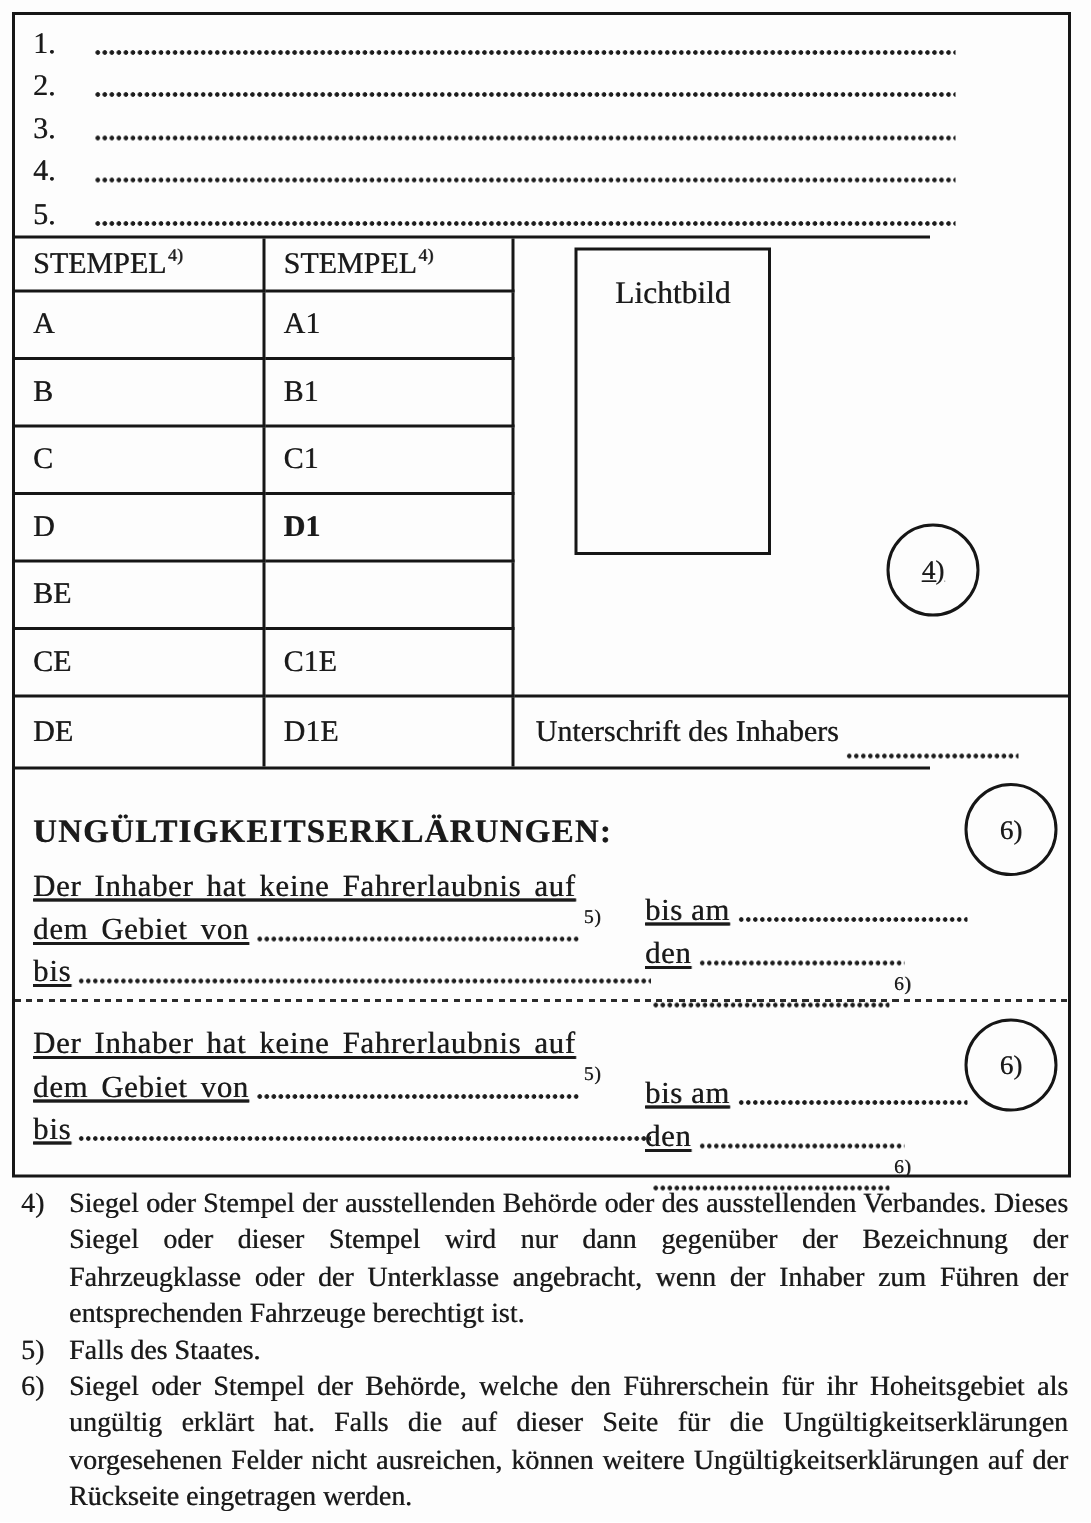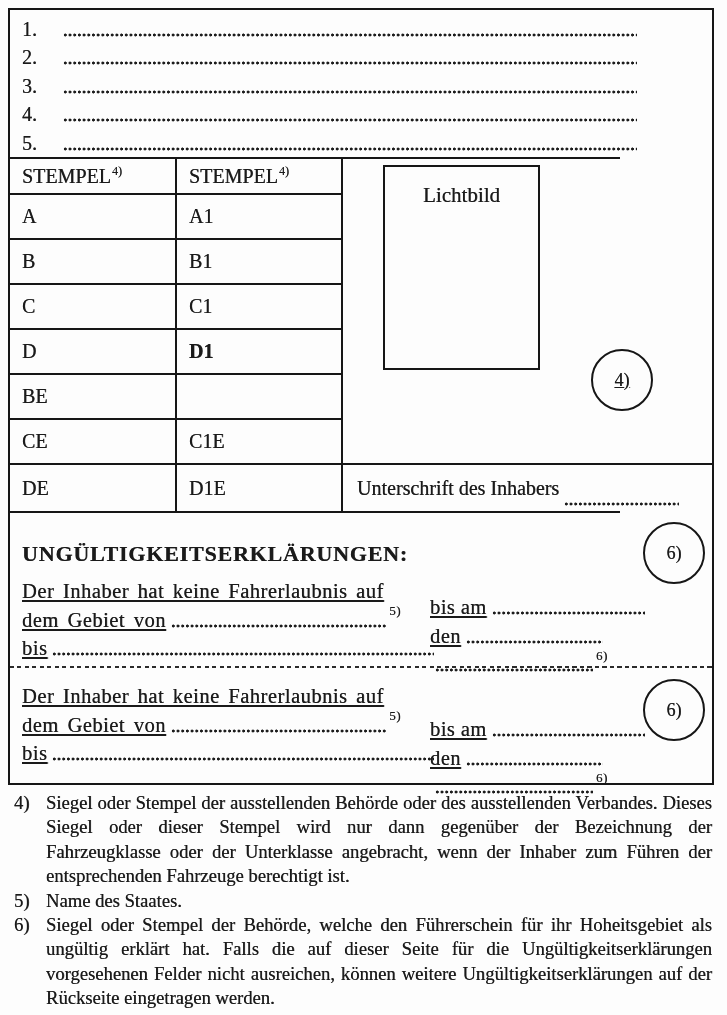--- a/index.html
+++ b/index.html
@@ -53,21 +53,21 @@
     padding-left:12px;
     box-sizing:border-box;
   }
   .br{border-right:2px solid #161616;}
   .bb{border-bottom:2px solid #161616;}
   .tall-c3{grid-column:3;grid-row:1/8;border-bottom:2px solid #161616;}
   .hdr sup,.sup-ref{font-size:12px;vertical-align:super;line-height:0;margin-left:1px;}
   .sig-cell{display:flex;align-items:center;padding-left:14px;padding-right:30px;font-size:20px;grid-column:3;grid-row:8;}
   
   .photo-box{
-    position:absolute;left:383px;top:165px;width:157px;height:205px;
+    position:absolute;left:383px;top:165px;width:131px;height:205px;
     border:2px solid #161616;box-sizing:border-box;
     text-align:center;font-size:21px;padding-top:16px;
   }
   .circle{
     position:absolute;width:62px;height:62px;border:2.5px solid #161616;
     border-radius:50%;box-sizing:border-box;
     display:flex;align-items:center;justify-content:center;
     font-size:18px;background:transparent;
   }
   .circle-4{left:591px;top:349px;}
@@ -243,21 +243,21 @@
     <span>6)</span>
   </div>
 
   <div class="footnotes">
     <div class="footnote">
       <span class="marker">4)</span>
       <div class="ftext">Siegel oder Stempel der ausstellenden Behörde oder des ausstellenden Verbandes. Dieses Siegel oder dieser Stempel wird nur dann gegenüber der Bezeichnung der Fahrzeugklasse oder der Unterklasse angebracht, wenn der Inhaber zum Führen der entsprechenden Fahrzeuge berechtigt ist.</div>
     </div>
     <div class="footnote">
       <span class="marker">5)</span>
-      <div class="ftext">Name des Staates.</div>
+      <div class="ftext">Falls des Staates.</div>
     </div>
     <div class="footnote">
       <span class="marker">6)</span>
       <div class="ftext">Siegel oder Stempel der Behörde, welche den Führerschein für ihr Hoheitsgebiet als ungültig erklärt hat. Falls die auf dieser Seite für die Ungültigkeitserklärungen vorgesehenen Felder nicht ausreichen, können weitere Ungültigkeitserklärungen auf der Rückseite eingetragen werden.</div>
     </div>
   </div>
 
 </div>
 
 </body></html>

